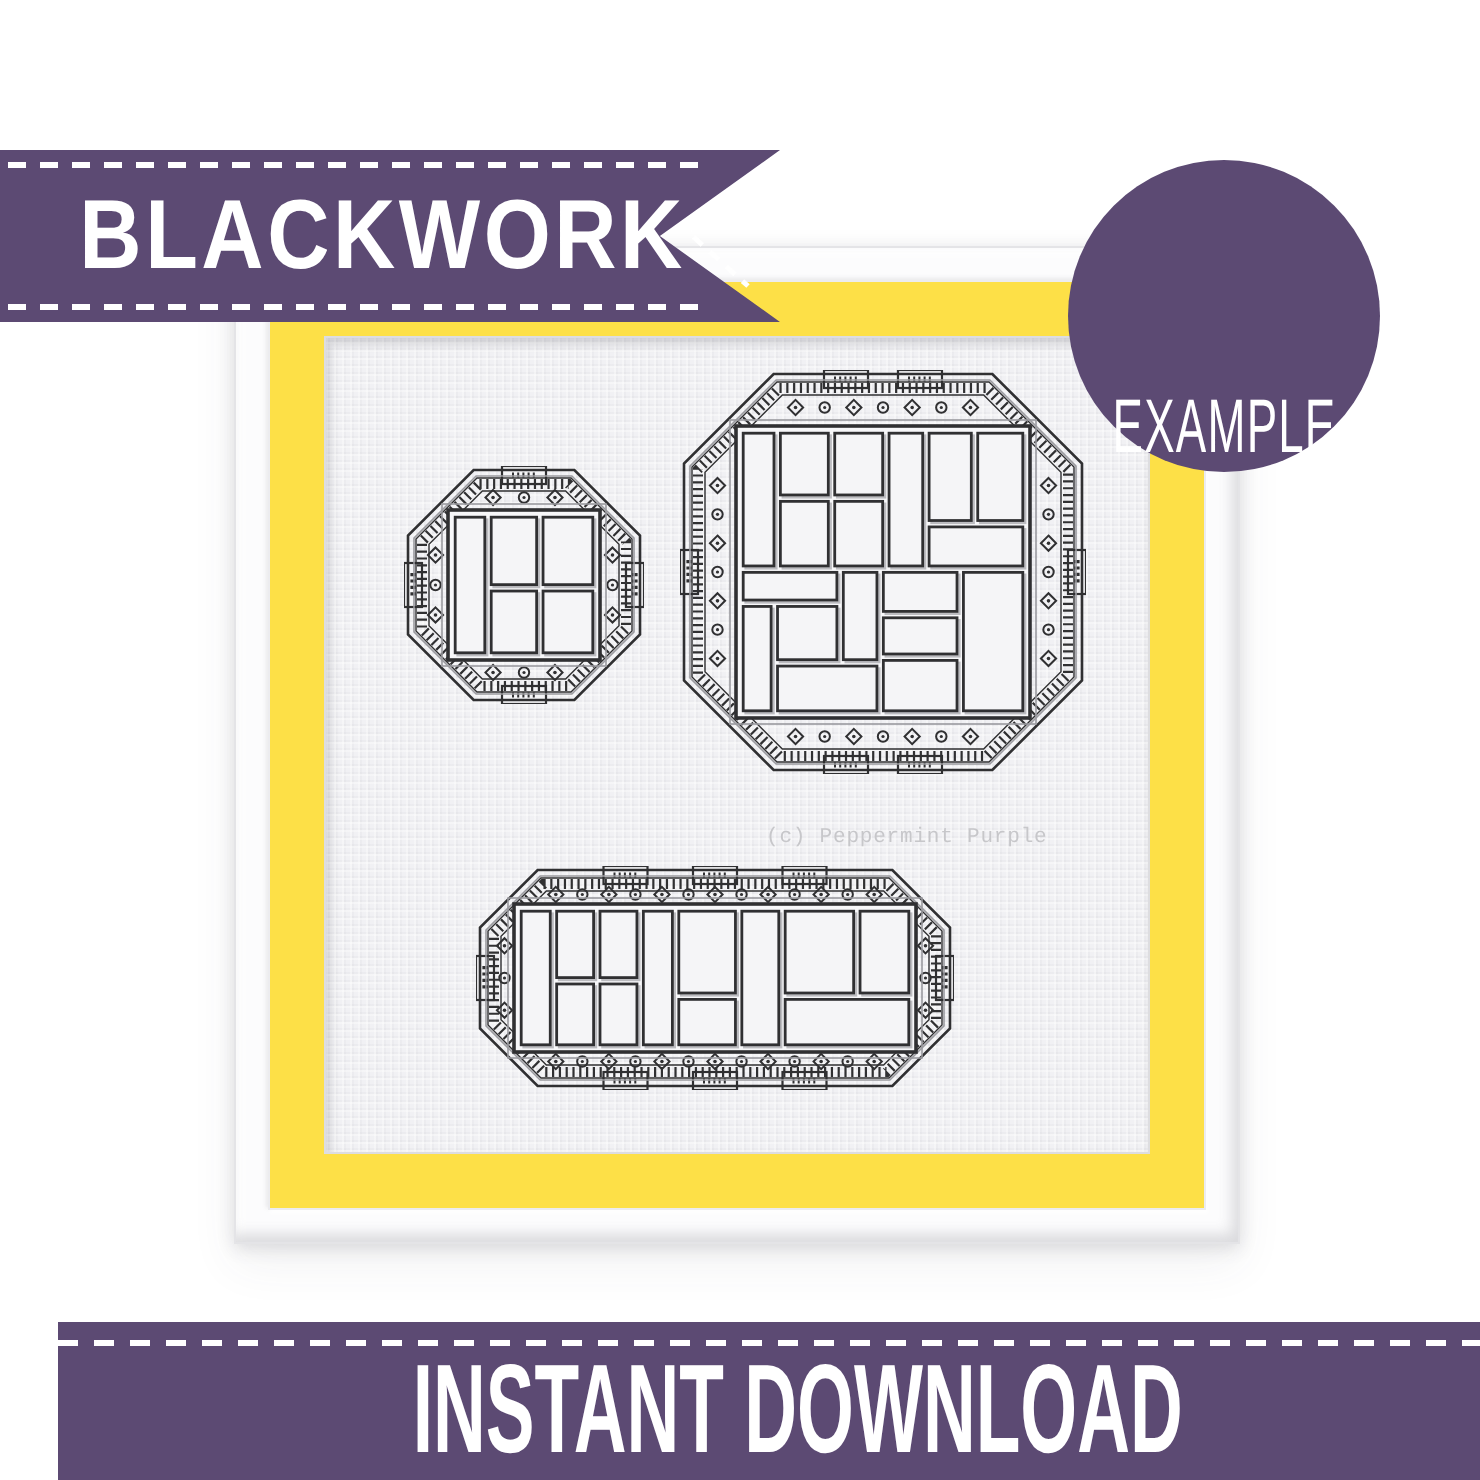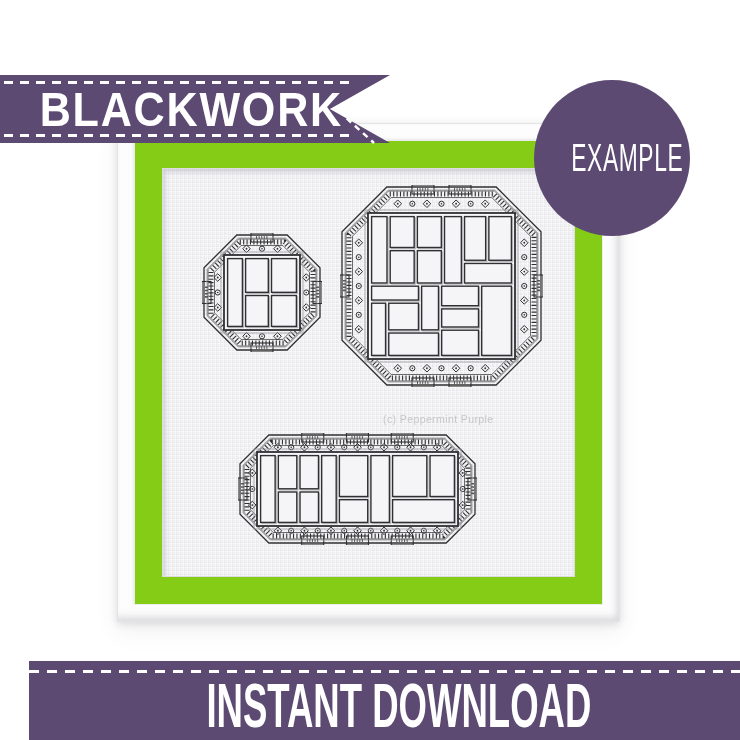--- a/index.html
+++ b/index.html
@@ -4,48 +4,48 @@
 <style>
   html,body{margin:0;padding:0;background:#ffffff;font-family:"Liberation Sans",sans-serif;}
   .canvas{position:relative;width:740px;height:740px;background:#ffffff;overflow:hidden;}
 
   
   .frame{position:absolute;left:117px;top:123px;width:503px;height:499px;background:#fcfcfd;
          border:1px solid #e4e4e7;box-sizing:border-box;
          box-shadow:0 2px 8px rgba(70,70,80,.16),0 10px 22px rgba(70,70,80,.07);}
   .moulding{position:absolute;inset:0;
          box-shadow:inset -3px -4px 7px rgba(90,90,100,.20),inset 3px 3px 6px rgba(255,255,255,.95);}
-  .mat{position:absolute;inset:16px;background:#84cc16;border:1px solid #ececef;
-         box-shadow:1px 2px 2px rgba(255,255,255,.8),-1px -1px 2px rgba(120,120,130,.14);}
+  .mat{position:absolute;inset:16px;background:#fde047;border:1px solid #ececef;
+         box-shadow:1px 2px 2px rgba(255,255,255,.8),-1px -1px 2px rgba(120,120,130,.14);font-family:Liberation Mono, monospace;}
   .fabric{position:absolute;inset:27px;background-color:#f1f1f4;border:1px solid #dddde0;
          box-shadow:inset 2px 3px 5px rgba(90,90,100,.22);
          background-image:
            repeating-linear-gradient(0deg, rgba(255,255,255,.5) 0 1px, rgba(0,0,0,0) 1px 4px),
            repeating-linear-gradient(90deg, rgba(255,255,255,.5) 0 1px, rgba(0,0,0,0) 1px 4px),
            repeating-linear-gradient(90deg, rgba(120,120,130,.045) 0 2px, rgba(0,0,0,0) 2px 4px),
            repeating-linear-gradient(0deg, rgba(120,120,130,.045) 0 2px, rgba(0,0,0,0) 2px 4px);}
   .watermark{position:absolute;left:220px;top:244px;font-size:10.5px;letter-spacing:.4px;color:#c7c7ca;}
   .pattern{position:absolute;}
 
   
-  .ribbon{position:absolute;left:0;top:75px;width:390px;height:68px;}
+  .ribbon{position:absolute;left:0;top:75px;width:390px;height:86px;}
   .ribbon-shape{position:absolute;inset:0;background:#5c4a73;
          clip-path:polygon(0 0,100% 0,84.6% 50%,100% 100%,0 100%);}
   .ribbon-dash{position:absolute;left:4px;width:348px;height:3px;
          background:repeating-linear-gradient(90deg,#ffffff 0 9px,rgba(0,0,0,0) 9px 16px);}
   .ribbon-dash.top{top:6px;} .ribbon-dash.bot{bottom:6px;}
   .ribbon-chevron{position:absolute;inset:0;pointer-events:none;}
   .ribbon-label{position:absolute;left:0;top:0;width:382px;height:100%;
          display:flex;align-items:center;justify-content:center;color:#ffffff;}
   .ribbon-label span{display:inline-block;white-space:nowrap;font-weight:bold;font-size:49px;
          letter-spacing:2px;transform:scaleX(.88);transform-origin:center;}
 
   
   .badge{position:absolute;left:534px;top:80px;width:156px;height:156px;border-radius:50%;
-         background:#5c4a73;display:flex;flex-direction:column;align-items:flex-start;
+         background:#5c4a73;display:flex;flex-direction:row;align-items:flex-end;
          justify-content:center;color:#ffffff;}
   .badge div{line-height:1.16;}
   .badge span{display:inline-block;white-space:nowrap;font-size:38px;font-weight:normal;
          letter-spacing:1px;transform:scaleX(.6);transform-origin:center;}
 
   
   .banner{position:absolute;left:0;top:661px;width:740px;height:79px;background:#5c4a73;margin-left:29px;}
   .banner-dash{position:absolute;top:9px;left:0;width:100%;height:3px;
          background:repeating-linear-gradient(90deg,#ffffff 0 10px,rgba(0,0,0,0) 10px 18px);}
   .banner-label{position:absolute;left:0;top:11px;width:100%;height:66px;

